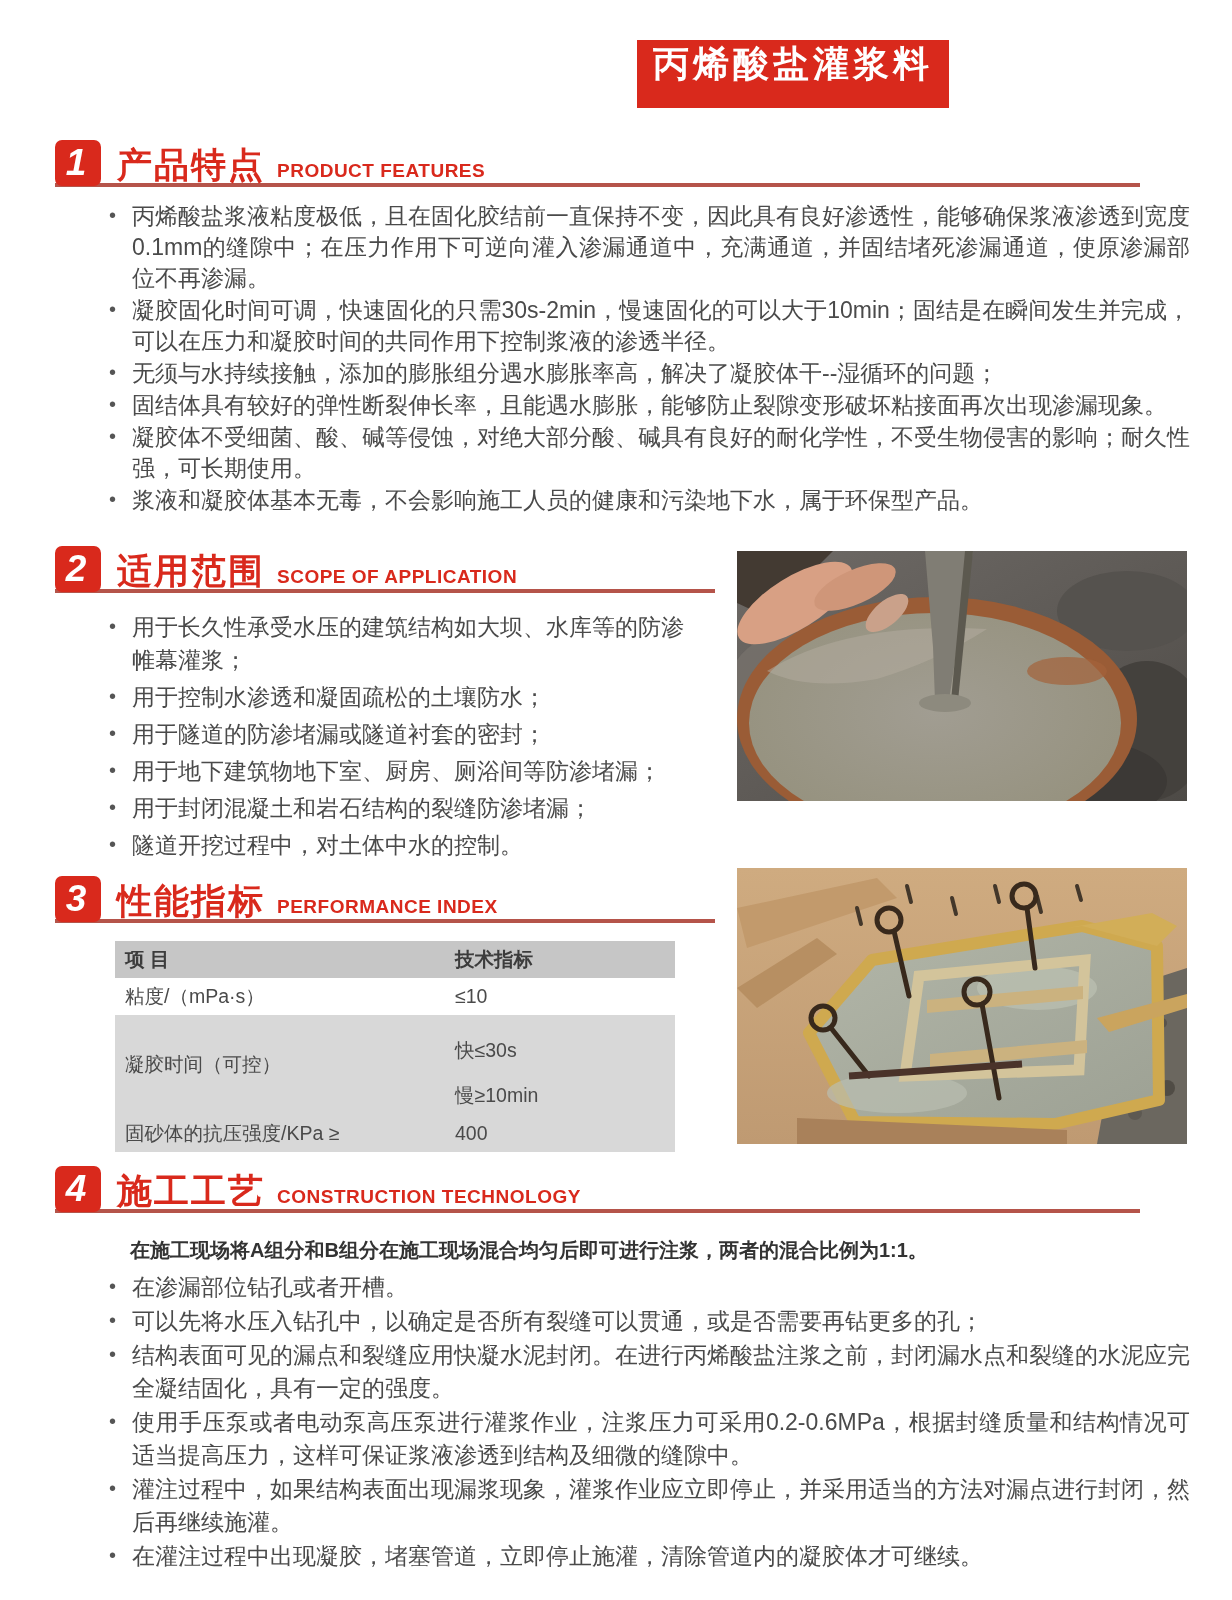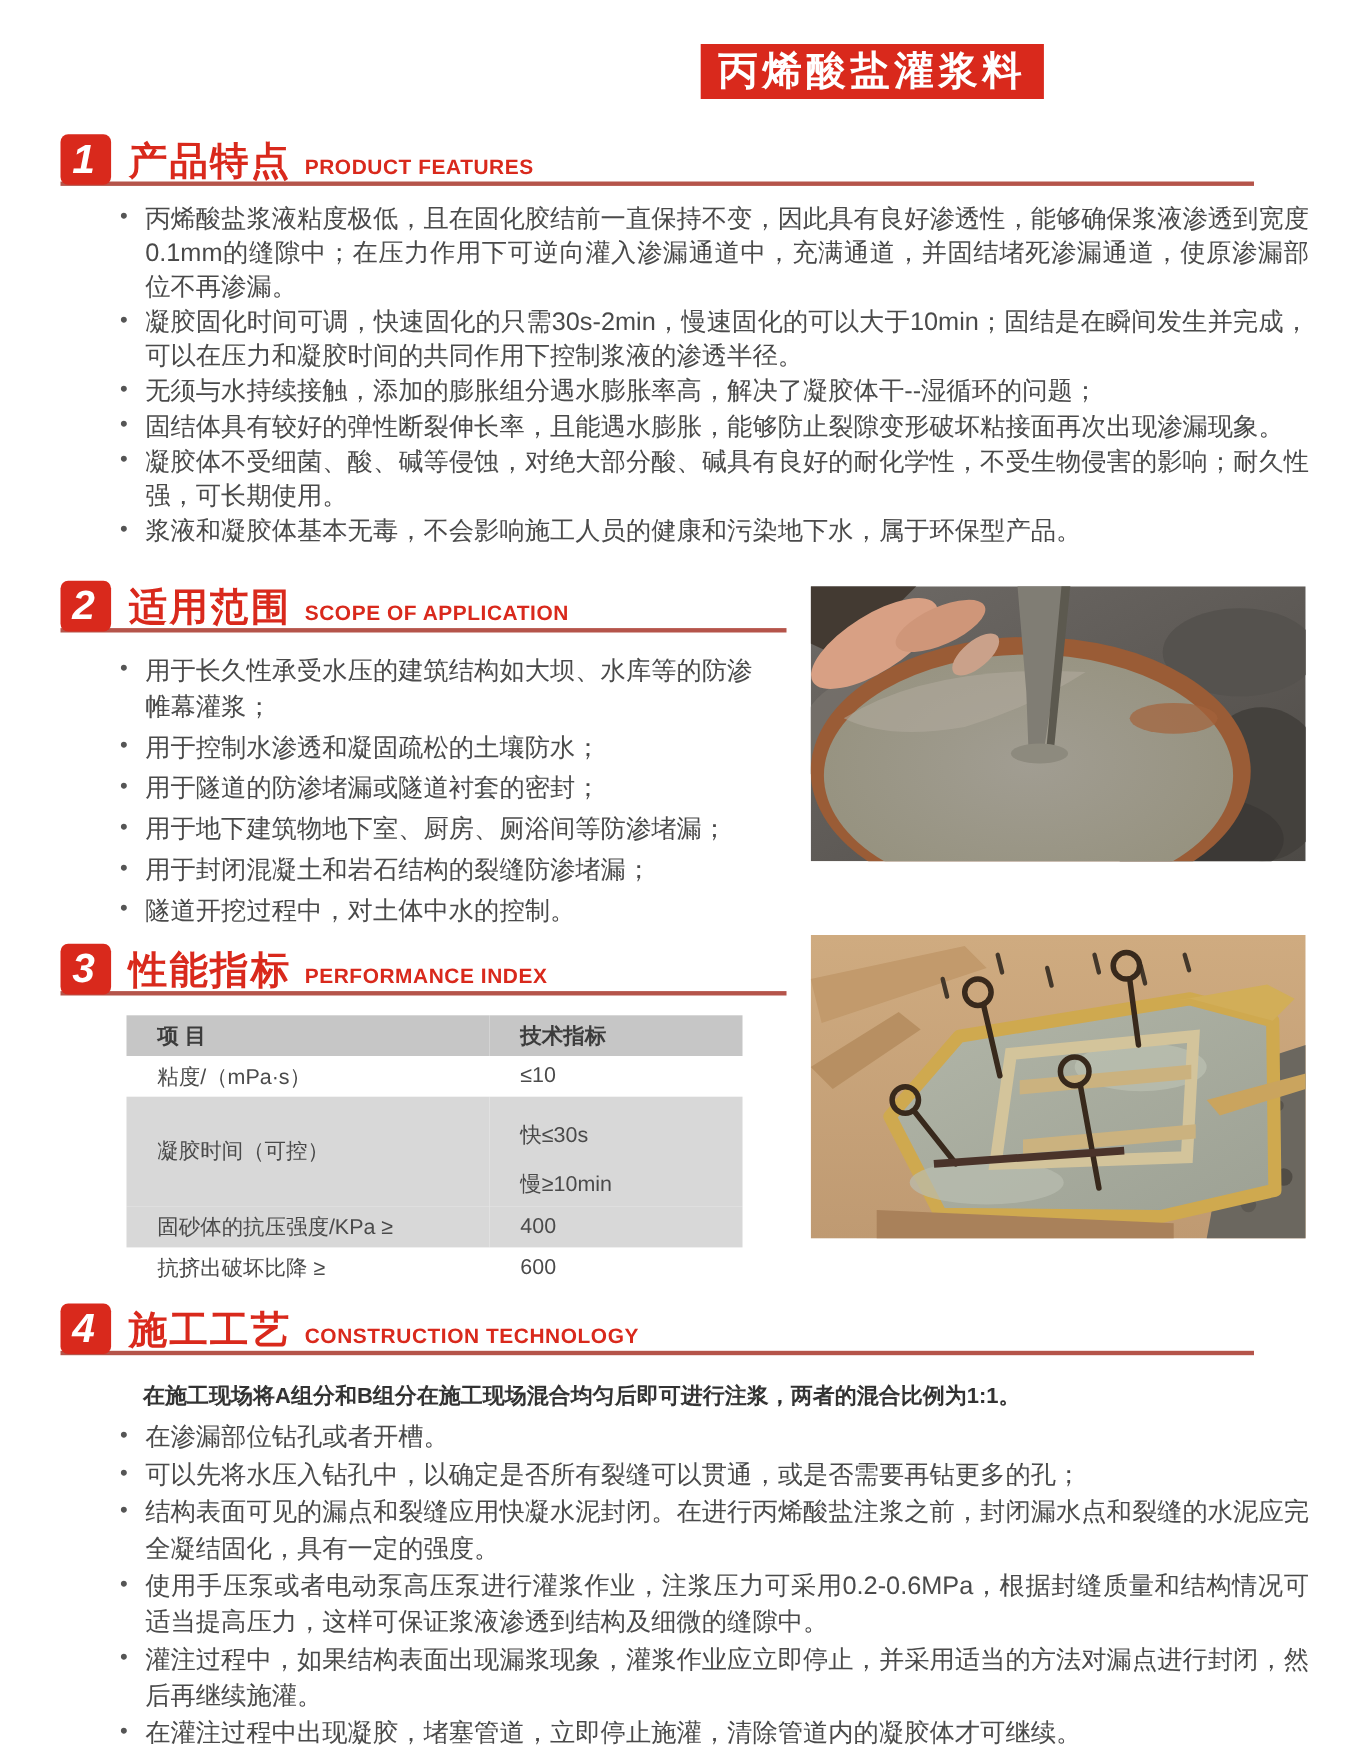--- a/index.html
+++ b/index.html
@@ -9,21 +9,21 @@
     font-family:"Liberation Sans","DejaVu Sans",sans-serif;
     color:#474747;
   }
   .page { position:relative; width:1232px; height:1600px; overflow:hidden; background:#fff; }
 
   
   .banner {
     display:inline-block; margin:40px 0 0 637px;
     background:#d9291c; color:#fff;
     font-size:36px; font-weight:bold; letter-spacing:4px;
-    padding:5px 16px 7px 16px; line-height:1.05;
+    padding:5px 16px 25px 16px; line-height:1.05;
   }
 
   
   .section { margin-left:55px; }
   .sec-header {
     display:flex; align-items:flex-end;
     border-bottom:4px solid #b5544a; padding-bottom:0;
   }
   .sec-num {
     width:46px; height:46px; background:#d9291c; color:#fff;
@@ -52,21 +52,21 @@
   ul.bullets.loose li { line-height:33px; margin-bottom:4px; text-align:left; }
 
   
   .row2 { display:flex; margin-top:30px; }
   .row-left { width:682px; }
   .row-right { width:450px; margin-top:5px; }
   .photo { display:block; width:450px; }
 
   
   table.perf { border-collapse:collapse; margin:18px 0 0 60px; width:560px; font-size:19.5px; color:#4a4a4a; }
-  table.perf th, table.perf td { padding:5px 28px; text-align:left; font-weight:normal; vertical-align:middle; }
+  table.perf th, table.perf td { padding:5px 10px; text-align:left; font-weight:normal; vertical-align:middle; }
   table.perf th { background:#c6c6c6; font-weight:bold; color:#3c3c3c; }
   table.perf td.c1 { width:330px; }
   table.perf tr.alt td { background:#d8d8d8; }
   table.perf .v2 { line-height:29px;margin-top:16px; }
 
   
   .sec4-header { margin-right:92px; }
   .sec1-header { margin-right:92px; }
   .intro {
     font-weight:bold; color:#333; font-size:20px;
@@ -176,24 +176,20 @@
           <tr class="alt">
             <td class="c1">凝胶时间（可控）</td>
             <td>
               <div class="v2">快≤30s</div>
               <div class="v2">慢≥10min</div>
             </td>
           </tr>
           <tr class="alt">
             <td class="c1">固砂体的抗压强度/KPa ≥</td>
             <td>400</td>
-          </tr>
-          <tr>
-            <td class="c1">抗挤出破坏比降 ≥</td>
-            <td>600</td>
           </tr>
         </tbody>
       </table>
     </div>
     <div class="row-right" style="margin-top:-8px;">
 
       <svg class="photo" viewBox="0 0 450 276" width="450" height="276">
         <defs>
           <linearGradient id="sand2" x1="0" y1="0" x2="0" y2="1">
             <stop offset="0" stop-color="#cfab80"></stop>

